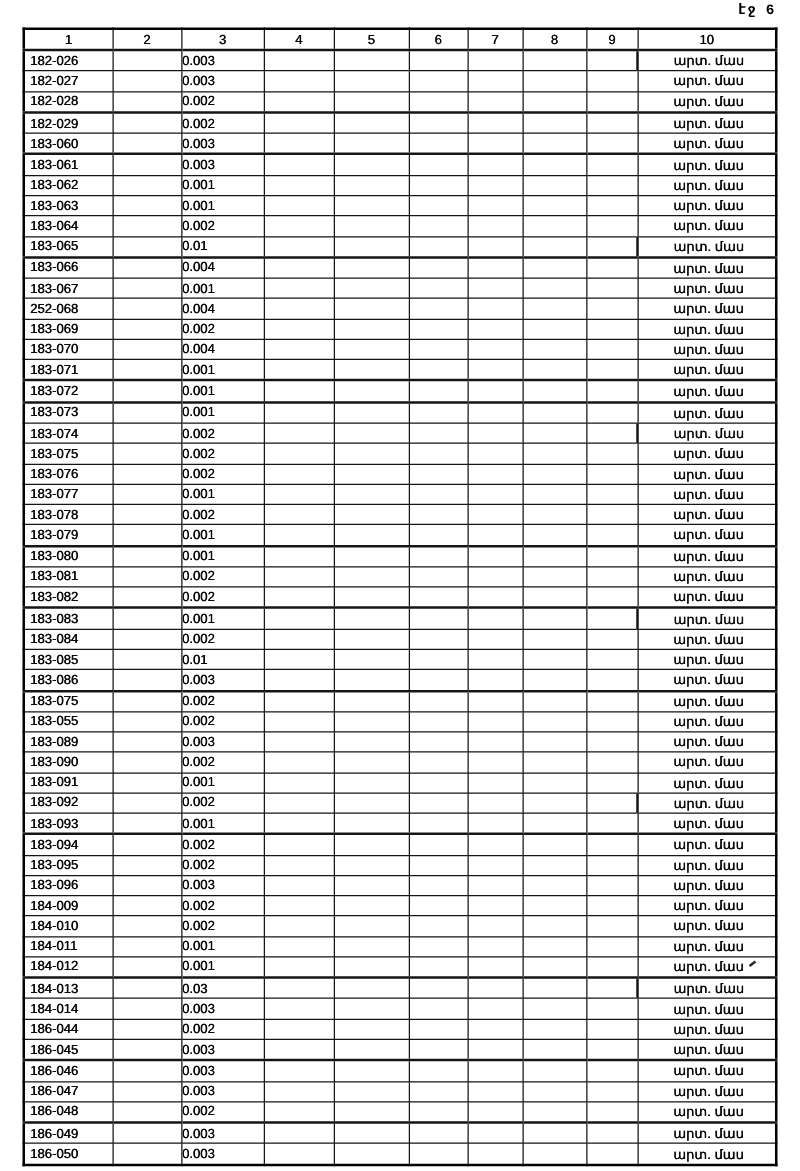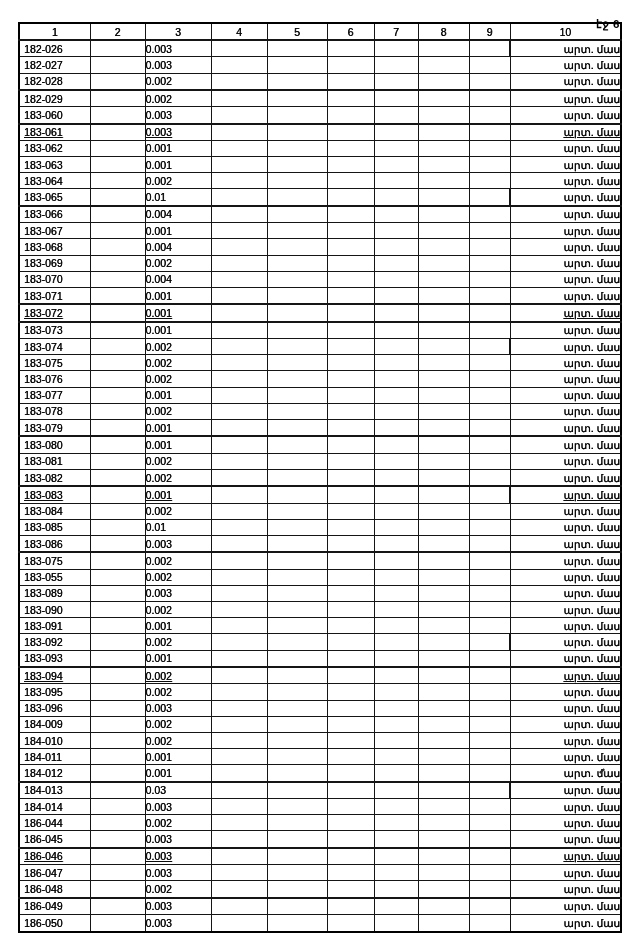--- a/index.html
+++ b/index.html
@@ -10,26 +10,27 @@
   body {
     width: 640px;
     height: 937px;
     position: relative;
     font-family: "Liberation Sans", sans-serif;
     color: #0a0a0a;
     overflow: hidden;
   }
   .page-label {
     position: absolute;
-    top: 17px;
+    top: 0;
     right: 20px;
     font-size: 11.5px;
     font-weight: bold;
     letter-spacing: 0.5px;
     color: #000;
+    font-family: Liberation Mono, monospace;
   }
   table.doc-table {
     position: absolute;
     left: 18px;
     top: 22px;
     width: 602px;
     height: 911px;
     border-collapse: collapse;
     table-layout: fixed;
     border: 2px solid #000;
@@ -55,26 +56,26 @@
   }
   td.cell-id {
     text-align: left;
     padding-left: 4px;
   }
   td.cell-val {
     text-align: left;
   }
   td.cell-note {
     font-size: 10px;
-    text-align: right;
+    text-align: center;
     padding-left: 3px;
   }
   
   tbody tr:nth-child(7n+3) td { border-bottom-width: 2px; }
-  tbody tr:nth-child(11n+6) td { border-top-width: 2px; text-decoration: underline; }
+  tbody tr:nth-child(11n+6) td { border-top-width: 2px; }
   tbody tr:nth-child(9n+1) td.cell-note { border-left-width: 2px; }
   .scan-artifact {
     position: absolute;
     left: 599px;
     top: 770px;
     width: 6px;
     height: 2px;
     background: #2a2a2a;
     transform: rotate(-38deg);
   }
@@ -251,21 +252,21 @@
       <td class="cell-val">0.001</td>
       <td></td>
       <td></td>
       <td></td>
       <td></td>
       <td></td>
       <td></td>
       <td class="cell-note">արտ. մաս</td>
     </tr>
       <tr>
-      <td class="cell-id">183-068</td>
+      <td class="cell-id">252-068</td>
       <td></td>
       <td class="cell-val">0.004</td>
       <td></td>
       <td></td>
       <td></td>
       <td></td>
       <td></td>
       <td></td>
       <td class="cell-note">արտ. մաս</td>
     </tr>

